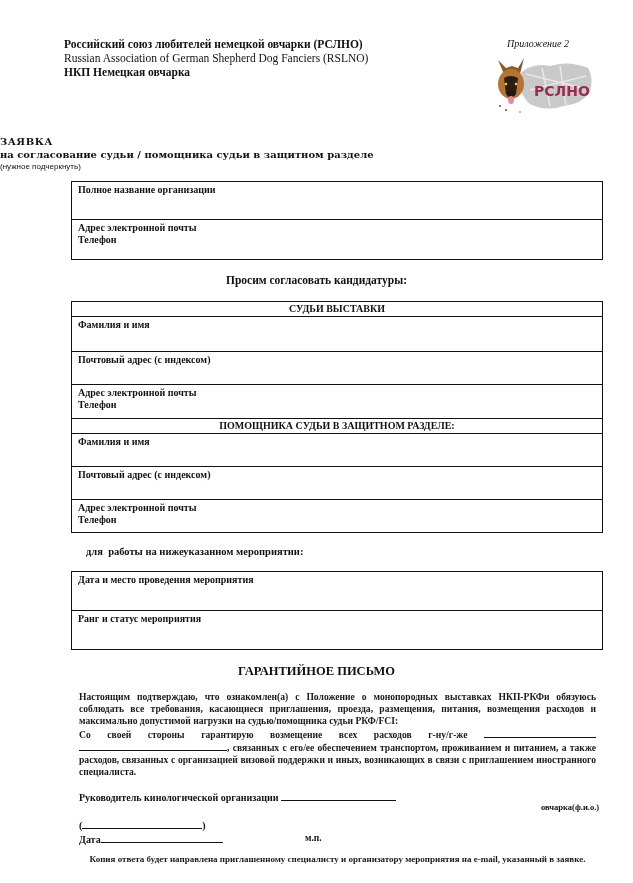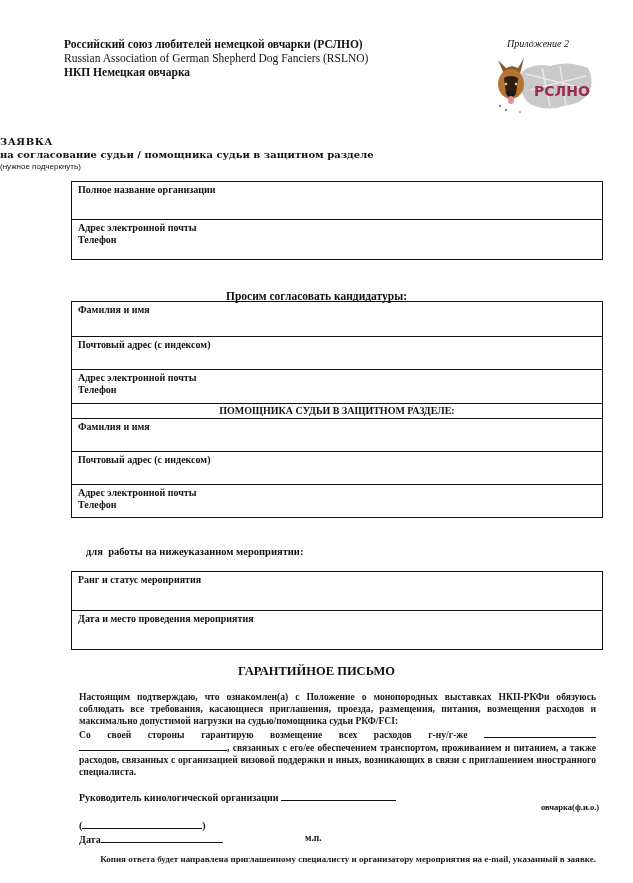--- a/index.html
+++ b/index.html
@@ -65,24 +65,27 @@
   </tr>
   <tr style="height:40px;">
     <td>
       <div>Адрес электронной почты</div>
       <div>Телефон</div>
     </td>
   </tr>
 </tbody>
   </table>
 
-<div class="abs section-head" style="top:274px;margin-top:16px;">Просим согласовать кандидатуры:</div>
+<div class="abs section-head" style="top:274px;">Просим согласовать кандидатуры:</div>
 
 <table class="form" style="top:301px;">
   <tbody>
+      <tr style="height:14px;">
+    <td class="sec">СУДЬИ ВЫСТАВКИ</td>
+  </tr>
   <tr style="height:35px;">
     <td><span>Фамилия и имя</span></td>
   </tr>
   <tr style="height:33px;">
     <td><span>Почтовый адрес (с индексом)</span></td>
   </tr>
   <tr style="height:34px;">
     <td>
       <div>Адрес электронной почты</div>
       <div>Телефон</div>
@@ -104,24 +107,24 @@
     </td>
   </tr>
 </tbody>
   </table>
 
 <div class="abs" style="left:86px; top:546px; font-size:10.5px; font-weight:bold; font-family:'Liberation Serif', serif; white-space:pre;">для  работы на нижеуказанном мероприятии:</div>
 
 <table class="form" style="top:571px;">
   <tbody>
       <tr style="height:39px;">
-    <td><span>Ранг и статус мероприятия</span></td>
+    <td><span>Дата и место проведения мероприятия</span></td>
   </tr>
   <tr style="height:39px;">
-    <td><span>Дата и место проведения мероприятия</span></td>
+    <td><span>Ранг и статус мероприятия</span></td>
   </tr>
 </tbody>
   </table>
 
 <div class="abs section-head" style="top:664px; font-size:12.5px;">ГАРАНТИЙНОЕ ПИСЬМО</div>
 
 <div class="abs para" style="top:691px;">Настоящим подтверждаю, что ознакомлен(а) с Положение о монопородных выставках НКП-РКФи обязуюсь соблюдать все требования, касающиеся приглашения, проезда, размещения, питания, возмещения расходов и максимально допустимой нагрузки на судью/помощника судьи РКФ/FCI:</div>
 
 <div class="abs para" style="top:727px; text-align-last:justify;">
   <span>Со своей стороны гарантирую возмещение всех расходов г-ну/г-же</span>
@@ -136,13 +139,13 @@
 <div class="abs small" style="left:541px; top:802px; font-size:8.5px;">овчарка(ф.и.о.)</div>
 
 <div class="abs small" style="left:79px; top:818px; font-size:10px;">
   <span>(</span><span class="line" style="width:120px;"></span><span>)</span>
 </div>
 <div class="abs small" style="left:79px; top:832px; font-size:10px;">
   <span>Дата</span><span class="line" style="width:122px;"></span>
 </div>
 <div class="abs small" style="left:305px; top:833px; font-size:9.5px;">м.п.</div>
 
-<div class="abs para" style="top:854px; font-size:9px; line-height:11px; text-align:right;">Копия ответа будет направлена приглашенному специалисту и организатору мероприятия на e-mail, указанный в заявке.</div>
+<div class="abs para" style="top:854px; font-size:9px; line-height:11px; text-align:center;">Копия ответа будет направлена приглашенному специалисту и организатору мероприятия на e-mail, указанный в заявке.</div>
 
 </body></html>

